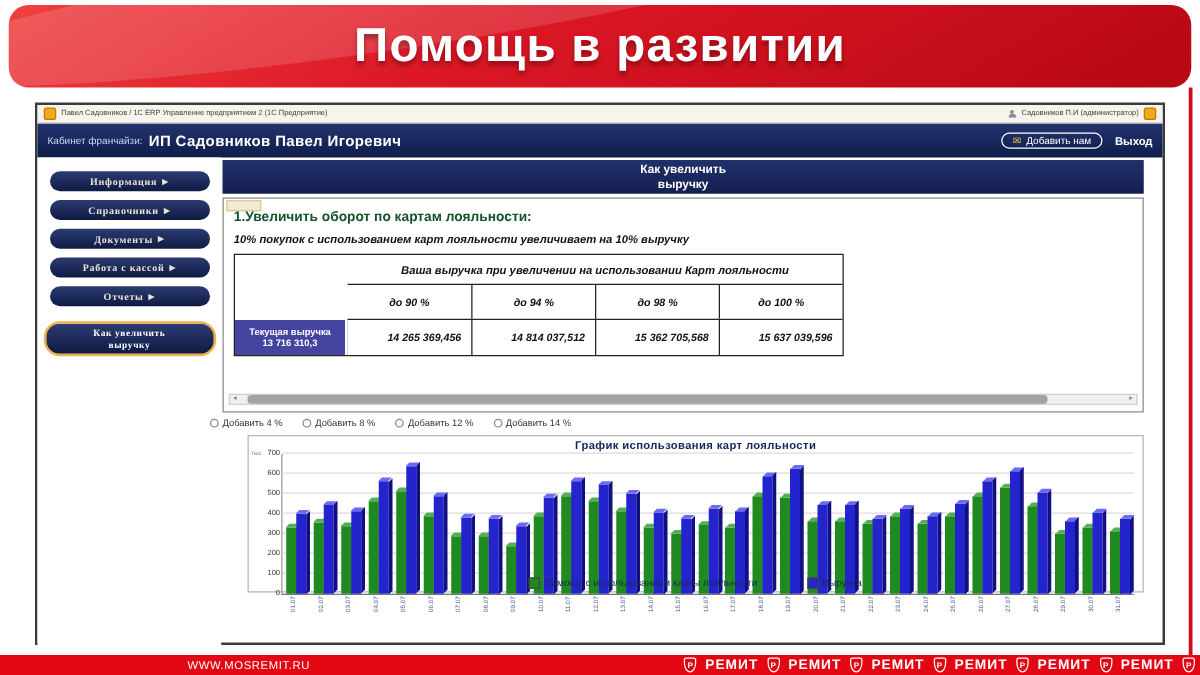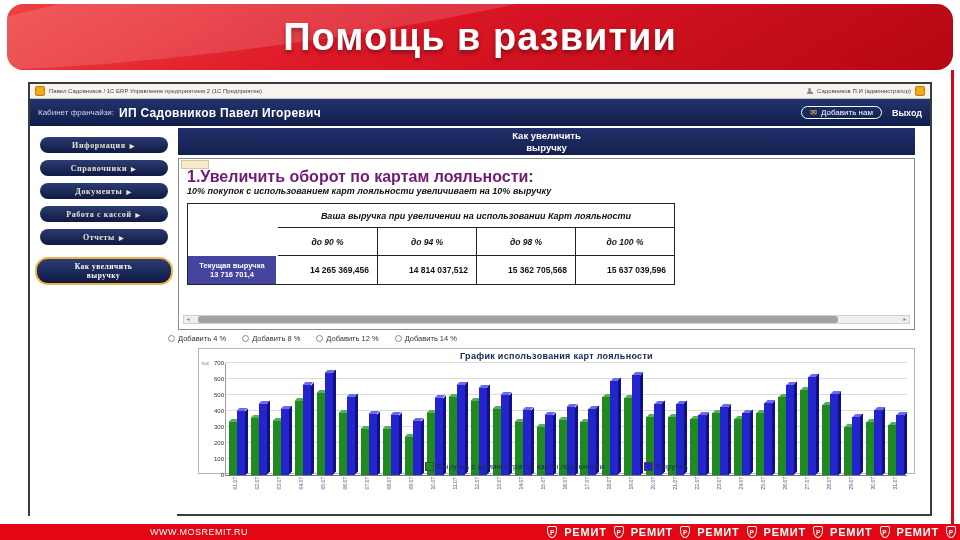--- a/index.html
+++ b/index.html
@@ -53,36 +53,36 @@
     font-family:"Liberation Serif",serif;font-size:7.5px;font-weight:bold;letter-spacing:.5px;
     text-align:center;line-height:9px;cursor:pointer;}
 
   
   .content-title{position:absolute;left:148px;top:44px;width:737px;height:27px;
     background:linear-gradient(180deg,#21306b,#13204f);color:#fff;text-align:center;
     font-weight:bold;font-size:9.5px;line-height:12px;padding-top:2px;box-sizing:border-box;}
   .panel{position:absolute;left:148px;top:74px;width:737px;height:172px;background:#fff;
     border:1px solid #8a8a8a;box-sizing:border-box;}
   .artifact{position:absolute;left:2px;top:1px;width:26px;height:7px;background:#f4ead0;border:1px solid #d9c896;}
-  .sec-head{position:absolute;left:8px;top:9px;font-size:16px;font-weight:bold;color:#701a75;}
+  .sec-head{position:absolute;left:8px;top:9px;font-size:11px;font-weight:bold;color:#14532d;}
   .sec-sub{position:absolute;left:8px;top:27px;font-size:9px;font-weight:bold;font-style:italic;color:#111;}
 
   .tbl{position:absolute;left:8px;top:44px;width:486px;display:grid;
     grid-template-columns:90px 1fr;grid-template-rows:24px 28px 28px;border:1px solid #222;}
   .tleft{background:#45459f;color:#fff;font-weight:bold;text-align:center;
     display:flex;flex-direction:column;justify-content:center;font-size:7.5px;line-height:9px;
     border-right:2px solid #fff;box-sizing:border-box;padding:1px;}
   .tleft-top{grid-column:1;grid-row:1/3;margin-bottom:2px;}
   .tleft-bottom{grid-column:1;grid-row:3;}
   .tspan{grid-column:2;grid-row:1;font-style:italic;font-weight:bold;font-size:9px;color:#111;
     display:flex;align-items:center;justify-content:center;border-bottom:1px solid #222;}
   .trow{grid-column:2;display:grid;grid-template-columns:repeat(4,1fr);}
   .trow-cols{grid-row:2;border-bottom:1px solid #222;}
   .trow-vals{grid-row:3;}
-  .tcell{display:flex;align-items:center;justify-content:center;font-size:8.5px;color:#111;}
+  .tcell{display:flex;align-items:center;justify-content:center;font-size:8.5px;color:#111;font-style:italic;}
   .tcell.head{font-style:italic;font-weight:bold;}
   .tcell.val{font-weight:bold;justify-content:flex-end;padding-right:8px;}
 
   .hscroll{position:absolute;left:4px;top:156px;width:727px;height:9px;background:#efefef;
     border:1px solid #cfcfcf;box-sizing:border-box;display:flex;align-items:center;}
   .hs-arrow{font-size:6px;color:#8a8a8a;width:8px;text-align:center;line-height:7px;}
   .hs-thumb{height:7px;background:#a3a3a3;border-radius:3px;flex:0 0 640px;margin-left:6px;}
 
   .radio-row{position:absolute;left:138px;top:250px;display:flex;gap:16px;align-items:center;}
   .radio-item{display:flex;align-items:center;gap:3px;cursor:pointer;}
@@ -193,21 +193,21 @@
       <div class="tbl">
         <div class="tspan">Ваша выручка при увеличении на использовании Карт лояльности</div>
         <div class="trow trow-cols" id="tbl-cols">
             <div class="tcell head">до 90 %</div>
             <div class="tcell head" style="border-left: 1px solid rgb(34, 34, 34);">до 94 %</div>
             <div class="tcell head" style="border-left: 1px solid rgb(34, 34, 34);">до 98 %</div>
             <div class="tcell head" style="border-left: 1px solid rgb(34, 34, 34);">до 100 %</div>
           </div>
         <div class="tleft tleft-bottom">
           <div>Текущая выручка</div>
-          <div>13 716 701,4</div>
+          <div>13 716 310,3</div>
         </div>
         <div class="trow trow-vals" id="tbl-vals">
             <div class="tcell val">14 265 369,456</div>
             <div class="tcell val" style="border-left: 1px solid rgb(34, 34, 34);">14 814 037,512</div>
             <div class="tcell val" style="border-left: 1px solid rgb(34, 34, 34);">15 362 705,568</div>
             <div class="tcell val" style="border-left: 1px solid rgb(34, 34, 34);">15 637 039,596</div>
           </div>
       </div>
 
       <div class="hscroll">
@@ -660,21 +660,21 @@
           <div class="xlab">
             <span>30.07</span>
           </div>
           <div class="xlab">
             <span>31.07</span>
           </div>
         </div>
       <div class="legend" id="legend">
           <div class="leg-item">
             <span class="leg-swatch" style="background: rgb(31, 138, 31);"></span>
-            <span class="leg-label">Выручка с администратор карты лояльности</span>
+            <span class="leg-label">Помощь с использованием карты лояльности</span>
           </div>
           <div class="leg-item">
             <span class="leg-swatch" style="background: rgb(36, 36, 207);"></span>
             <span class="leg-label">Выручка</span>
           </div>
         </div>
     </div>
 
   </div>
 

